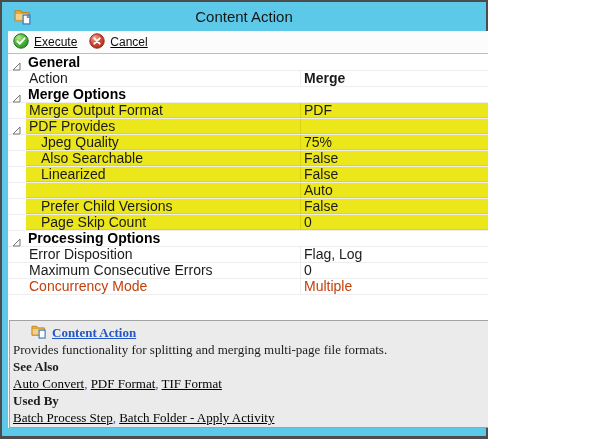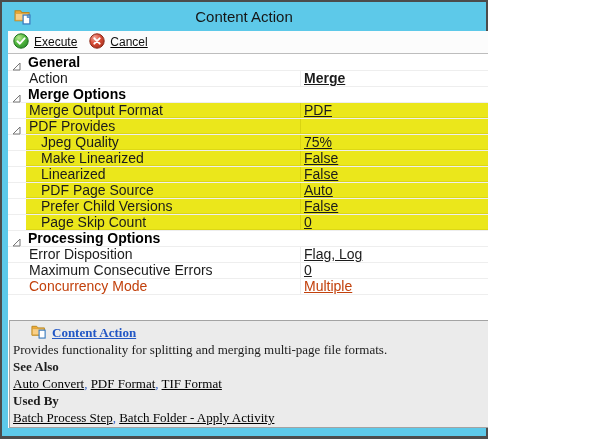--- a/index.html
+++ b/index.html
@@ -31,21 +31,21 @@
   .grid{position:absolute;left:0;top:24px;right:0;height:242px;background:#fff;font-size:14px;}
   .row{position:relative;height:15px;border-bottom:1px solid #eeeeee;color:#1b1b1b;}
   .row.hl::before{content:"";position:absolute;left:18px;width:561px;top:0;height:14px;
                   background:#ebe71b;border-bottom:1px solid #ddd814;}
   .row:not(.category)::after{content:"";position:absolute;left:292px;top:0;bottom:0;width:1px;
                   background:#ededed;}
   .row.hl:not(.category)::after{background:#d9d412;}
   .row .tri{position:absolute;left:4px;top:3px;width:9px;height:9px;}
   .row .pname{position:absolute;left:21px;top:1px;line-height:13px;white-space:nowrap;z-index:1;}
   .row.indent .pname{left:33px;}
-  .row .pvalue{position:absolute;left:296px;top:1px;line-height:13px;white-space:nowrap;z-index:1;text-decoration:underline;}
+  .row .pvalue{position:absolute;left:296px;top:1px;line-height:13px;white-space:nowrap;z-index:1;}
   .row.category .pname{left:20px;font-weight:bold;color:#000;}
   .row.vbold .pvalue{font-weight:bold;}
   .row.dis{color:#c2410c;}
 
   
   .help{position:absolute;left:1px;right:0;top:289px;height:108px;background:#ebebeb;
         border:1px solid #a3a3a3;box-sizing:border-box;overflow:hidden;
         font-family:"Liberation Serif",serif;font-size:13px;color:#1c1c1c;}
   .help-head{position:absolute;left:21px;top:3px;height:17px;display:flex;align-items:center;gap:5px;}
   .help-title{font-weight:bold;text-decoration:underline;color:#2257c5;}
@@ -143,29 +143,28 @@
             <span class="tri"><svg width="9" height="9" viewBox="0 0 9 9">
                 <path d="M8 1 L8 8 L1 8 Z" fill="#fdfdfd" stroke="#777777" stroke-width="1"></path>
               </svg></span>
             <span class="pname">PDF Provides</span>
           </div>
           <div class="row prop hl indent">
             <span class="pname">Jpeg Quality</span>
             <span class="pvalue">75%</span>
           </div>
           <div class="row prop hl indent">
-            <span class="pname">Make Linearized</span>
+            <span class="pname">Also Searchable</span>
             <span class="pvalue">False</span>
           </div>
           <div class="row prop hl indent">
             <span class="pname">Linearized</span>
             <span class="pvalue">False</span>
           </div>
           <div class="row prop hl indent">
-            <span class="pname">PDF Page Source</span>
             <span class="pvalue">Auto</span>
           </div>
           <div class="row prop hl indent">
             <span class="pname">Prefer Child Versions</span>
             <span class="pvalue">False</span>
           </div>
           <div class="row prop hl indent">
             <span class="pname">Page Skip Count</span>
             <span class="pvalue">0</span>
           </div>

